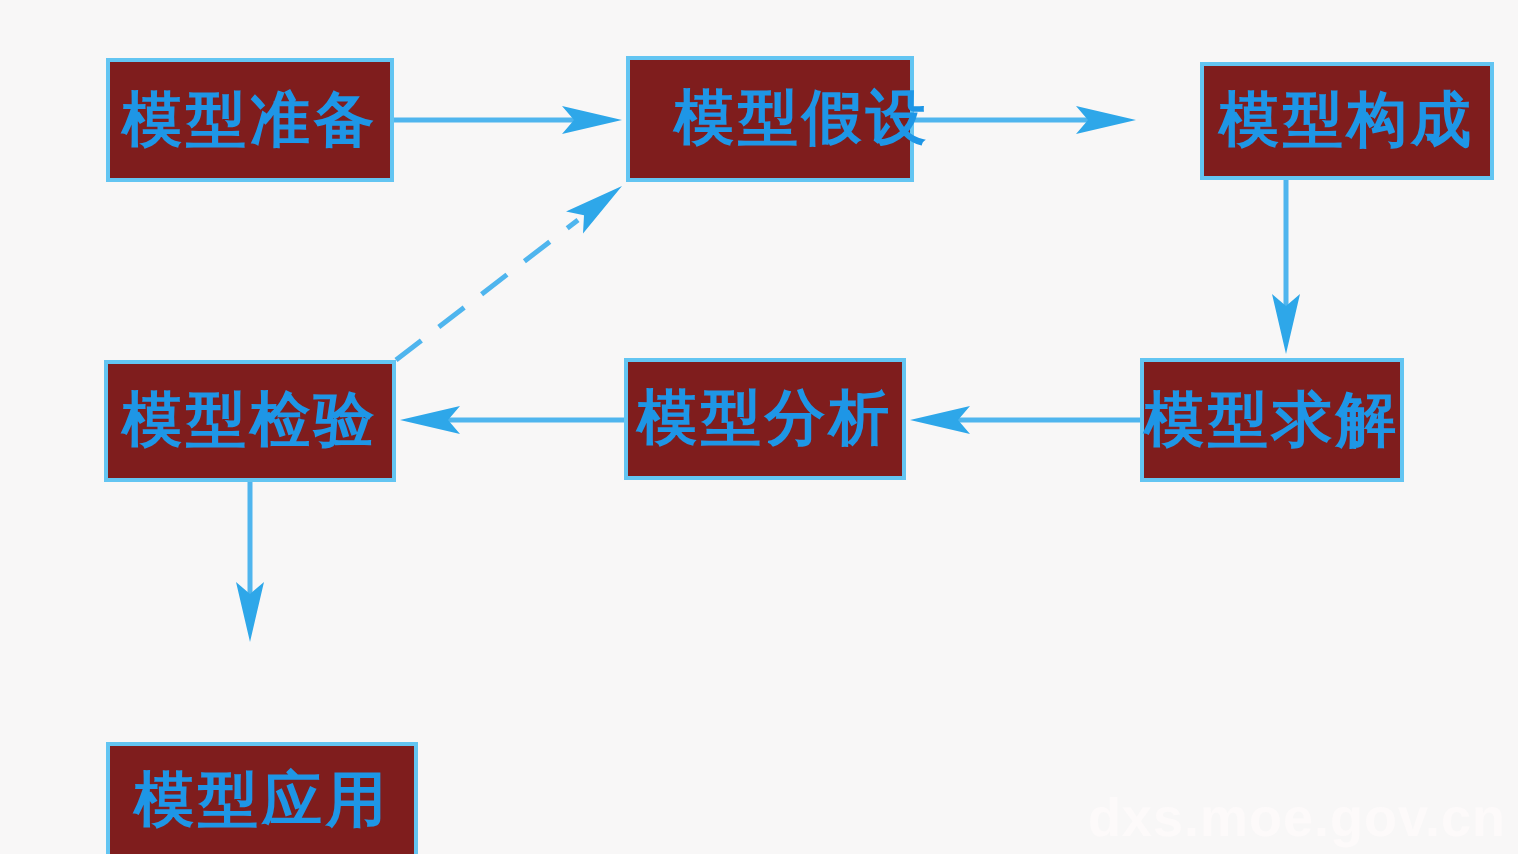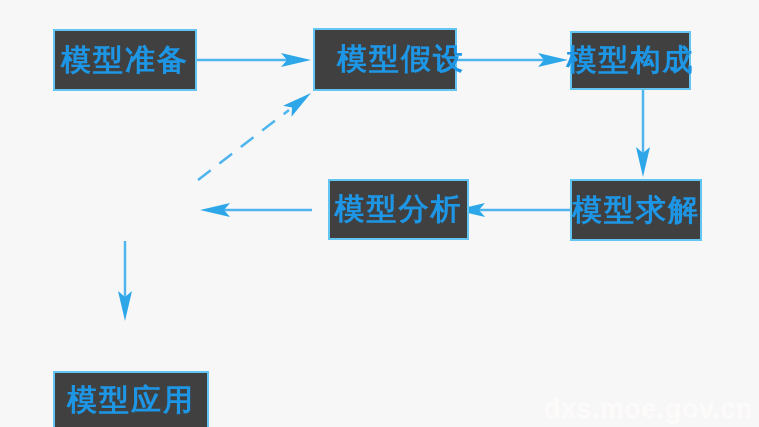--- a/index.html
+++ b/index.html
@@ -8,38 +8,38 @@
     background:#f8f7f7;
     font-family:"Liberation Sans","DejaVu Sans",sans-serif;
     overflow:hidden;position:relative;
   }
   .canvas{
     position:absolute;left:0;top:0;width:759px;height:427px;
   }
   .node{
     position:absolute;
     box-sizing:border-box;
-    background:#404040;
+    background:#7f1d1d;
     border:2px solid #63c5f2;
     display:flex;align-items:center;justify-content:center;
     z-index:2;
   }
   .node-label{
     font-family:"Liberation Serif","DejaVu Serif",serif;
     font-weight:700;
     font-size:30px;
     letter-spacing:2px;
     color:#1e96e6;
     white-space:nowrap;
   }
   #n-prepare    {left:53px;  top:29px;  width:144px; height:62px;}
   #n-hypothesis {left:313px; top:28px;  width:144px; height:63px;padding-left:32px;}
-  #n-composition{left:570px; top:31px;  width:121px; height:59px;}
+  #n-composition{left:600px; top:31px;  width:147px; height:59px;}
   #n-verify     {left:52px;  top:180px; width:146px; height:61px;}
-  #n-analysis   {left:312px; top:179px; width:141px; height:61px;margin-left:16px;}
+  #n-analysis   {left:312px; top:179px; width:141px; height:61px;}
   #n-solve      {left:570px; top:179px; width:132px; height:62px;}
   #n-apply      {left:53px;  top:323px; width:156px; height:59px;margin-top:48px;}
 
   svg.connectors{position:absolute;left:0;top:0;z-index:1;}
   .conn-line{stroke:#4fb5ee;stroke-width:2.5;fill:none;}
   .conn-line.dashed{stroke-dasharray:16 11;}
   .conn-head{fill:#2ea7e9;stroke:none;}
 
   .watermark{
     position:absolute;
@@ -101,20 +101,23 @@
   </div>
 
   <div class="node" id="n-hypothesis">
     <span class="node-label">模型假设</span>
   </div>
 
   <div class="node" id="n-composition">
     <span class="node-label">模型构成</span>
   </div>
 
+  <div class="node" id="n-verify">
+    <span class="node-label">模型检验</span>
+  </div>
 
   <div class="node" id="n-analysis">
     <span class="node-label">模型分析</span>
   </div>
 
   <div class="node" id="n-solve">
     <span class="node-label">模型求解</span>
   </div>
 
   <div class="node" id="n-apply">

